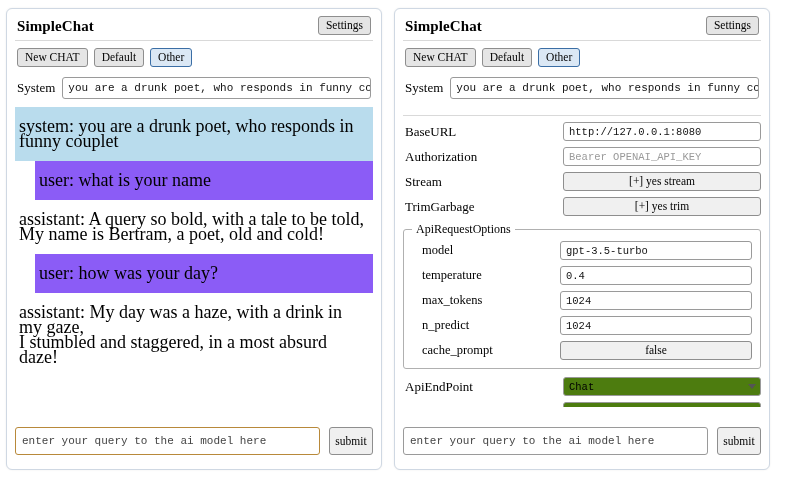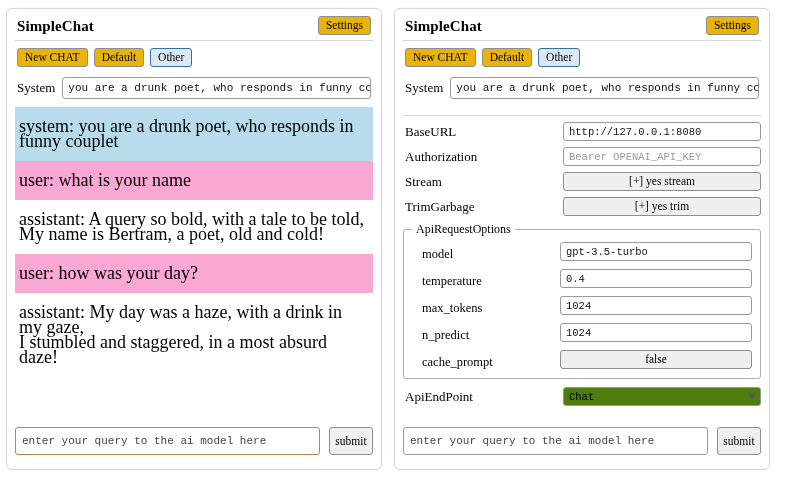--- a/index.html
+++ b/index.html
@@ -44,21 +44,21 @@
   }
   .apptitle {
     font-family: "Liberation Serif", serif;
     font-weight: bold;
     font-size: 15px;
     letter-spacing: 0.1px;
   }
   .btn {
     font-family: "Liberation Serif", serif;
     font-size: 11.5px;
-    background: #eab308;
+    background: #e5e5e5;
     border: 1px solid #8e8e8e;
     border-radius: 3px;
     padding: 2px 7px;
     line-height: 13px;
     cursor: pointer;
     color: #000;
   }
   .btn.sel {
     background: #dbe8f5;
     border-color: #3b6ea5;
@@ -102,21 +102,21 @@
     overflow: hidden;
   }
   .msg {
     font-family: "Liberation Serif", serif;
     font-size: 18px;
     line-height: 15px;
     padding: 12px 4px;
     white-space: pre-wrap;
   }
   .msg.system { background: #b9dced; }
-  .msg.user { background: #f9a8d4; }
+  .msg.user { background: #8b5cf6; margin-left: 20px; }
   .msg.assistant { background: transparent; }
   .entryrow {
     position: absolute;
     left: 8px;
     right: 8px;
     bottom: 14px;
     display: flex;
     gap: 9px;
     align-items: stretch;
   }
@@ -227,21 +227,20 @@
   }
   fieldset.group legend {
     font-family: "Liberation Serif", serif;
     font-size: 12px;
     padding: 0 4px;
   }
   fieldset.group .srow > .slabel {
     width: 148px;
     padding-left: 10px;
     font-size: 12.5px;
-    margin-top: 6px;
   }
   .divider {
     border-top: 1px solid #d9d9d9;
     margin: 10px 0 0 0;
   }
 </style>
 </head>
 <body>
 
 <div class="stage">

